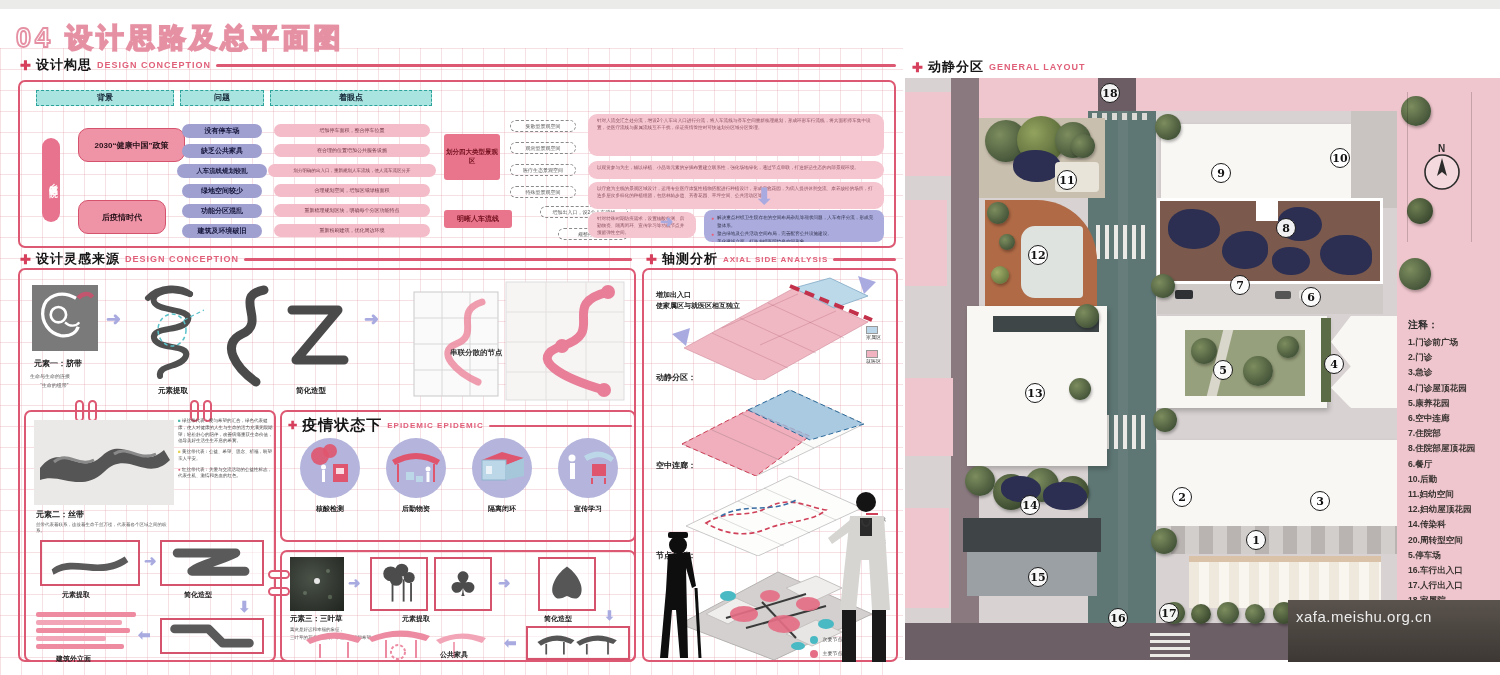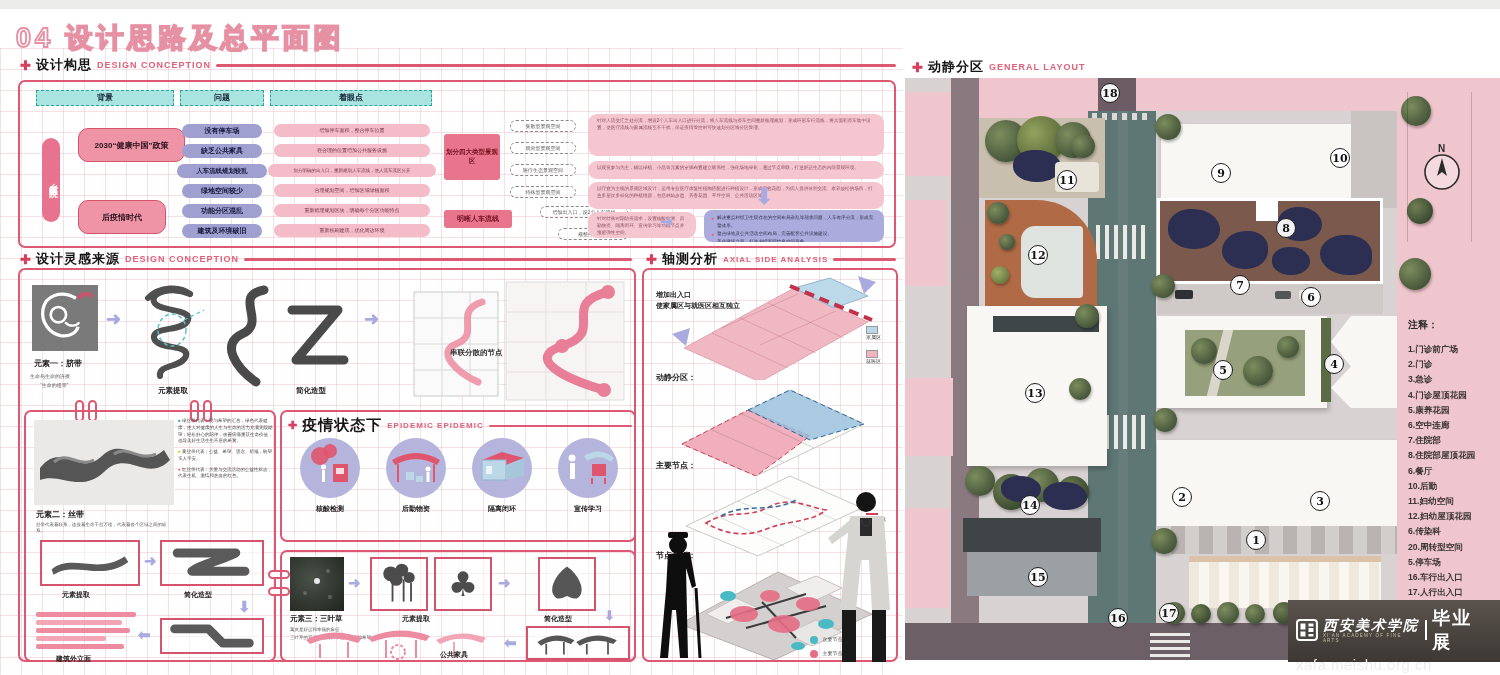--- a/index.html
+++ b/index.html
@@ -51,21 +51,21 @@
   .plan{left:905px;top:78px;width:492px;height:582px;background:#d8d3d2;overflow:hidden}
   .pk{position:absolute;background:#efc6cd}
   .road{position:absolute;background:#8a7a80}
   .bld{position:absolute;background:#f8f7f4;box-shadow:2px 3px 5px rgba(0,0,0,.22)}
   .tree{position:absolute;border-radius:50%;background:radial-gradient(circle at 35% 35%,#7d8d5e,#46563a 72%);box-shadow:1px 2px 3px rgba(0,0,0,.3)}
   .blob{position:absolute;background:#2c2f52;border-radius:46% 54% 50% 50%}
   .marker{position:absolute;width:20px;height:20px;border:1.7px solid #1b1b1b;border-radius:50%;
     background:rgba(255,255,255,.93);display:flex;align-items:center;justify-content:center;
     font-family:"DejaVu Serif",serif;font-weight:bold;font-size:11px;color:#111;z-index:30}
   .rlegend{left:1408px;top:318px;width:90px}
-  .rlegend .t{font-weight:bold;font-size:10px;color:#2c2c2c;margin-bottom:10px}
+  .rlegend .t{font-weight:bold;font-size:10px;color:#2c2c2c;margin-bottom:3px}
   .rlegend .i{font-weight:bold;font-size:8.6px;color:#3a3432;line-height:15.2px;white-space:nowrap}
   .footer{left:1288px;top:600px;width:212px;height:62px;background:linear-gradient(#5a534d,#3d3834);
     color:#fff;padding:6px 8px 0 8px;z-index:40}
   .footer .r1{display:flex;align-items:center;gap:5px}
   .fname{font-family:"DejaVu Serif",serif;font-style:italic;font-weight:bold;font-size:14px;letter-spacing:2px;line-height:1}
   .fsub{font-size:4.5px;letter-spacing:1.2px;color:#cdbfae;margin-top:1px}
   .fdiv{width:2px;height:20px;background:#fff}
   .fexh{font-weight:900;font-size:18px;letter-spacing:2px}
   .furl{font-size:15px;color:#ececec;letter-spacing:.5px;margin-top:2px}
   svg{display:block}
@@ -414,21 +414,21 @@
   <svg class="abs" style="left:28px;top:112px" width="200" height="94" viewBox="0 0 200 94">
     <polygon points="10,62 118,8 192,42 84,94" fill="#fbfbfa" stroke="#bbb" stroke-width=".8"></polygon>
     <polygon points="10,62 76,28 138,54 84,94" fill="rgba(238,160,176,.85)" stroke="#d04058" stroke-width="1" stroke-dasharray="5 3"></polygon>
     <polygon points="76,28 118,8 192,42 138,58" fill="rgba(150,190,220,.8)" stroke="#2c6a9a" stroke-width="1" stroke-dasharray="5 3"></polygon>
     <g stroke="rgba(100,100,100,.25)" stroke-width="1">
         <line x1="40" y1="48" x2="112" y2="80"></line>
         <line x1="70" y1="32" x2="142" y2="66"></line>
       </g>
   </svg>
 
-  <div class="lab" style="left:12px;top:190px;font-size:8px">主要节点：</div>
+  <div class="lab" style="left:12px;top:190px;font-size:8px">空中连廊：</div>
   <svg class="abs" style="left:32px;top:198px" width="192" height="88" viewBox="0 0 192 88">
     <polygon points="10,58 114,8 186,40 82,88" fill="#fdfdfc" stroke="#bbb" stroke-width=".8"></polygon>
     <g stroke="rgba(120,120,120,.3)" stroke-width=".8">
         <line x1="36" y1="46" x2="108" y2="78"></line>
         <line x1="62" y1="33" x2="134" y2="65"></line>
         <line x1="88" y1="20" x2="160" y2="52"></line>
       </g>
     <path d="M30 55 C 55 40 70 52 95 38 C 115 28 135 40 150 42 C 135 55 110 52 88 62 C 65 70 45 64 30 55 Z" fill="none" stroke="#d04058" stroke-width="1.6" stroke-dasharray="5 3"></path>
     <path d="M45 48 C 70 34 95 46 120 32" fill="none" stroke="#3b6ea5" stroke-width="1.6" stroke-dasharray="5 3"></path>
   </svg>
@@ -615,39 +615,23 @@
   <div class="i">3.急诊</div>
   <div class="i">4.门诊屋顶花园</div>
   <div class="i">5.康养花园</div>
   <div class="i">6.空中连廊</div>
   <div class="i">7.住院部</div>
   <div class="i">8.住院部屋顶花园</div>
   <div class="i">6.餐厅</div>
   <div class="i">10.后勤</div>
   <div class="i">11.妇幼空间</div>
   <div class="i">12.妇幼屋顶花园</div>
-  <div class="i">6.传染科</div>
+  <div class="i">14.传染科</div>
   <div class="i">20.周转型空间</div>
   <div class="i">5.停车场</div>
   <div class="i">16.车行出入口</div>
   <div class="i">17.人行出入口</div>
   <div class="i">18.家属院</div>
 </div>
 
 <div class="abs footer">
-  <div class="r1">
-    <svg width="22" height="22" viewBox="0 0 22 22">
-      <rect x="1" y="1" width="20" height="20" rx="3" fill="none" stroke="#fff" stroke-width="2"></rect>
-      <rect x="4.5" y="4.5" width="5" height="6" fill="#fff"></rect>
-        <rect x="12.5" y="4.5" width="5" height="3" fill="#fff"></rect>
-      <rect x="12.5" y="9" width="5" height="4" fill="#fff"></rect>
-        <rect x="4.5" y="12.5" width="5" height="5" fill="#fff"></rect>
-      <rect x="12.5" y="15" width="5" height="2.5" fill="#fff"></rect>
-    </svg>
-    <div>
-      <div class="fname">西安美术学院</div>
-      <div class="fsub">XI'AN ACADEMY OF FINE ARTS</div>
-    </div>
-    <div class="fdiv"></div>
-    <div class="fexh">毕业展</div>
-  </div>
   <div class="furl">xafa.meishu.org.cn</div>
 </div>
 
 </body></html>

